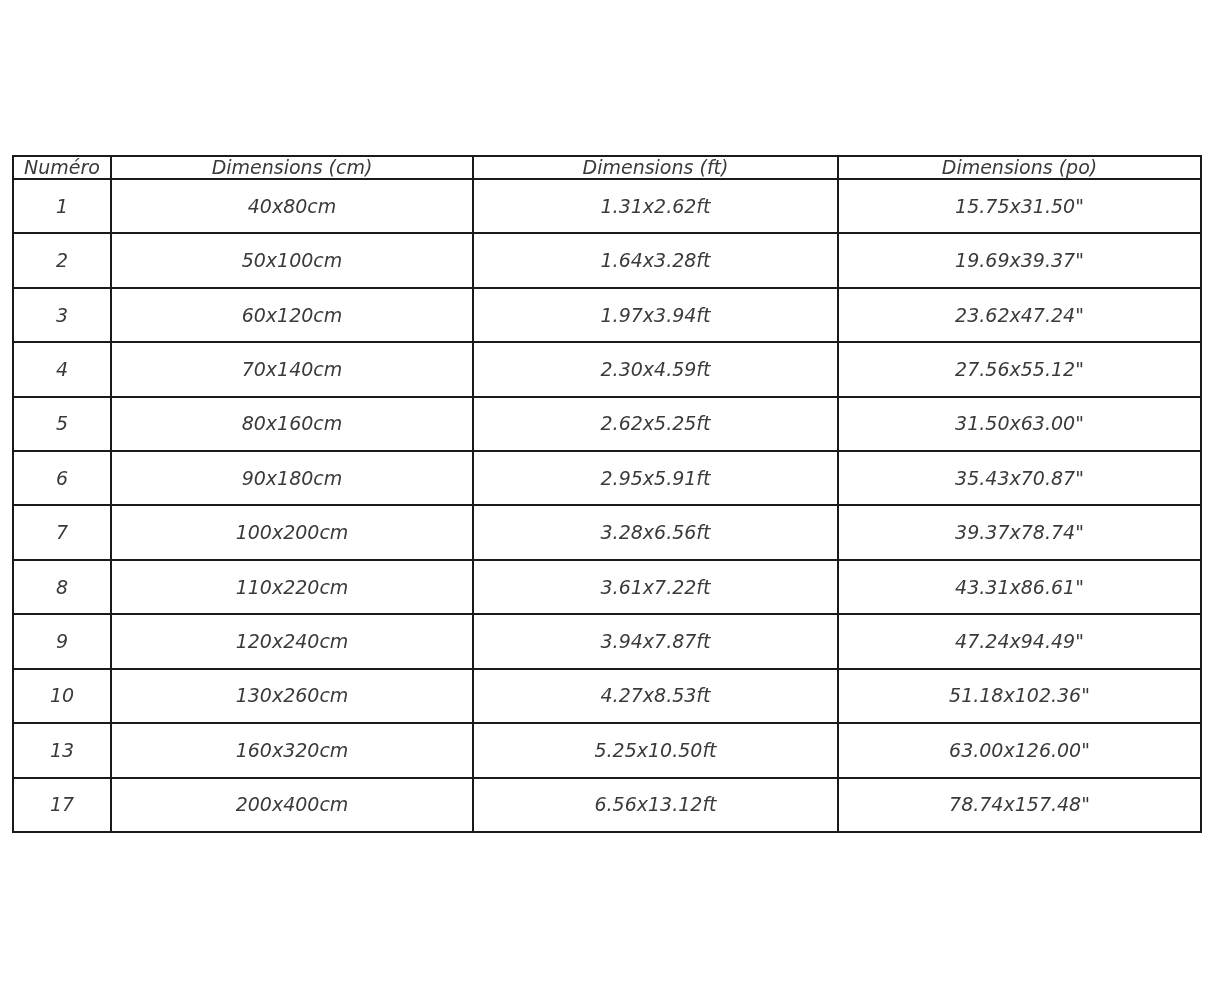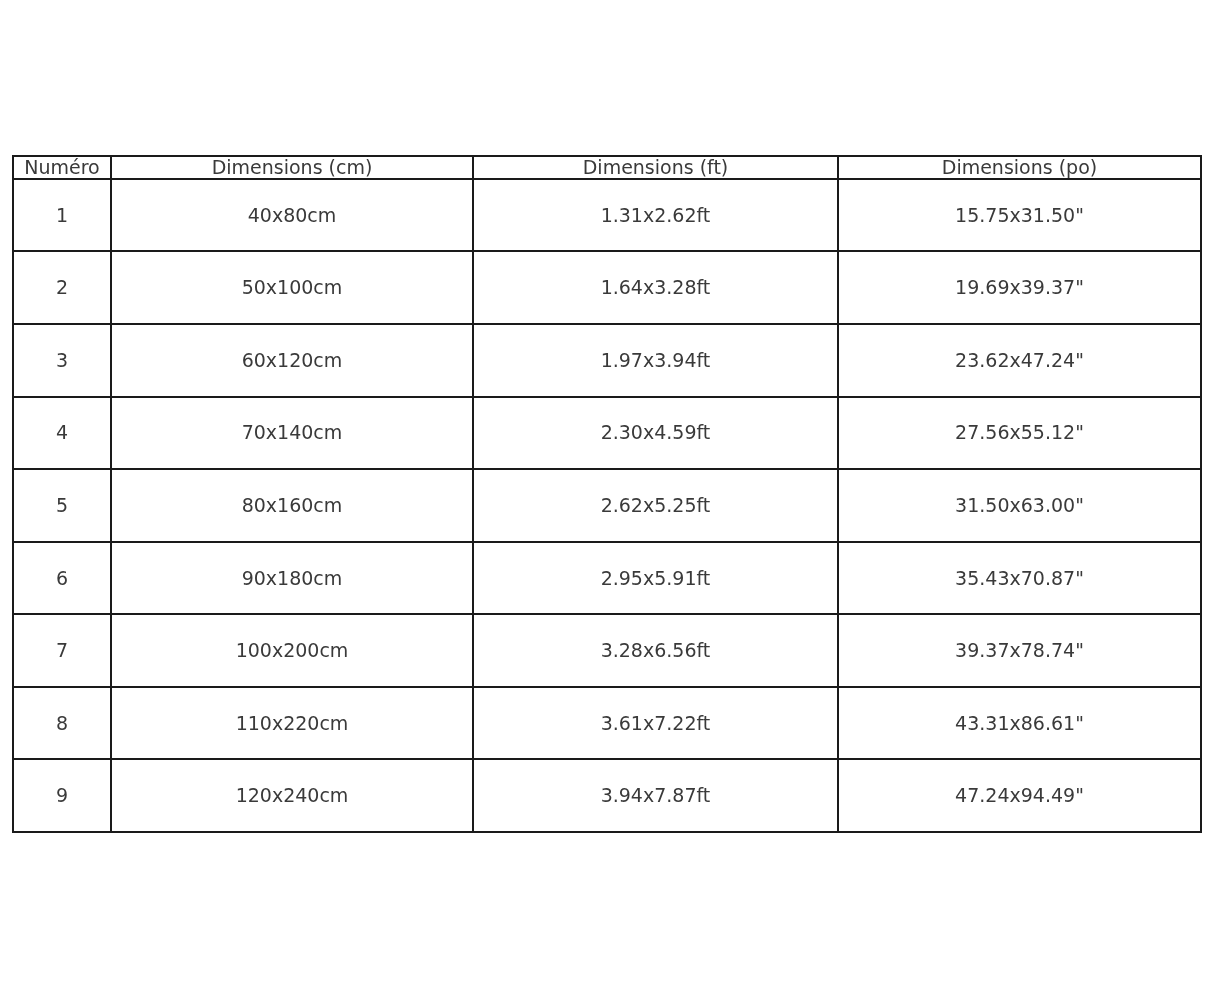--- a/index.html
+++ b/index.html
@@ -9,20 +9,21 @@
     height: 989px;
     background: #ffffff;
     overflow: hidden;
     font-family: "DejaVu Sans", "Liberation Sans", sans-serif;
   }
   .page {
     position: relative;
     width: 1214px;
     height: 989px;
     background: #ffffff;
+    font-style: italic;
   }
   table.dims {
     position: absolute;
     left: 12px;
     top: 155px;
     width: 1188px;
     height: 678px;
     border-collapse: collapse;
     table-layout: fixed;
     color: #3a3a3a;
@@ -111,15 +112,33 @@
           <td>110x220cm</td>
           <td>3.61x7.22ft</td>
           <td>43.31x86.61"</td>
         </tr>
         <tr>
           <td>9</td>
           <td>120x240cm</td>
           <td>3.94x7.87ft</td>
           <td>47.24x94.49"</td>
         </tr>
+        <tr>
+          <td>10</td>
+          <td>130x260cm</td>
+          <td>4.27x8.53ft</td>
+          <td>51.18x102.36"</td>
+        </tr>
+        <tr>
+          <td>13</td>
+          <td>160x320cm</td>
+          <td>5.25x10.50ft</td>
+          <td>63.00x126.00"</td>
+        </tr>
+        <tr>
+          <td>17</td>
+          <td>200x400cm</td>
+          <td>6.56x13.12ft</td>
+          <td>78.74x157.48"</td>
+        </tr>
       </tbody>
   </table>
 </div>
 
 </body></html>

